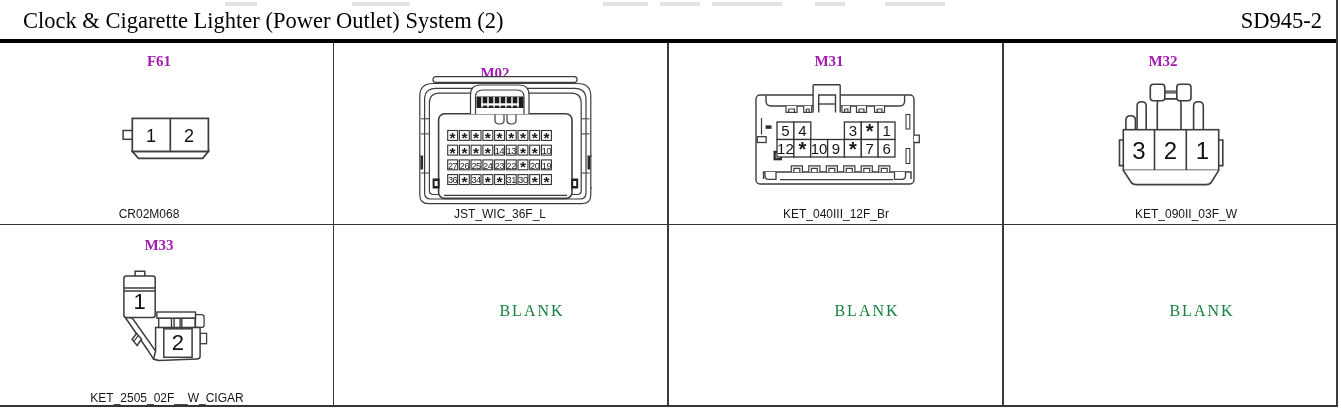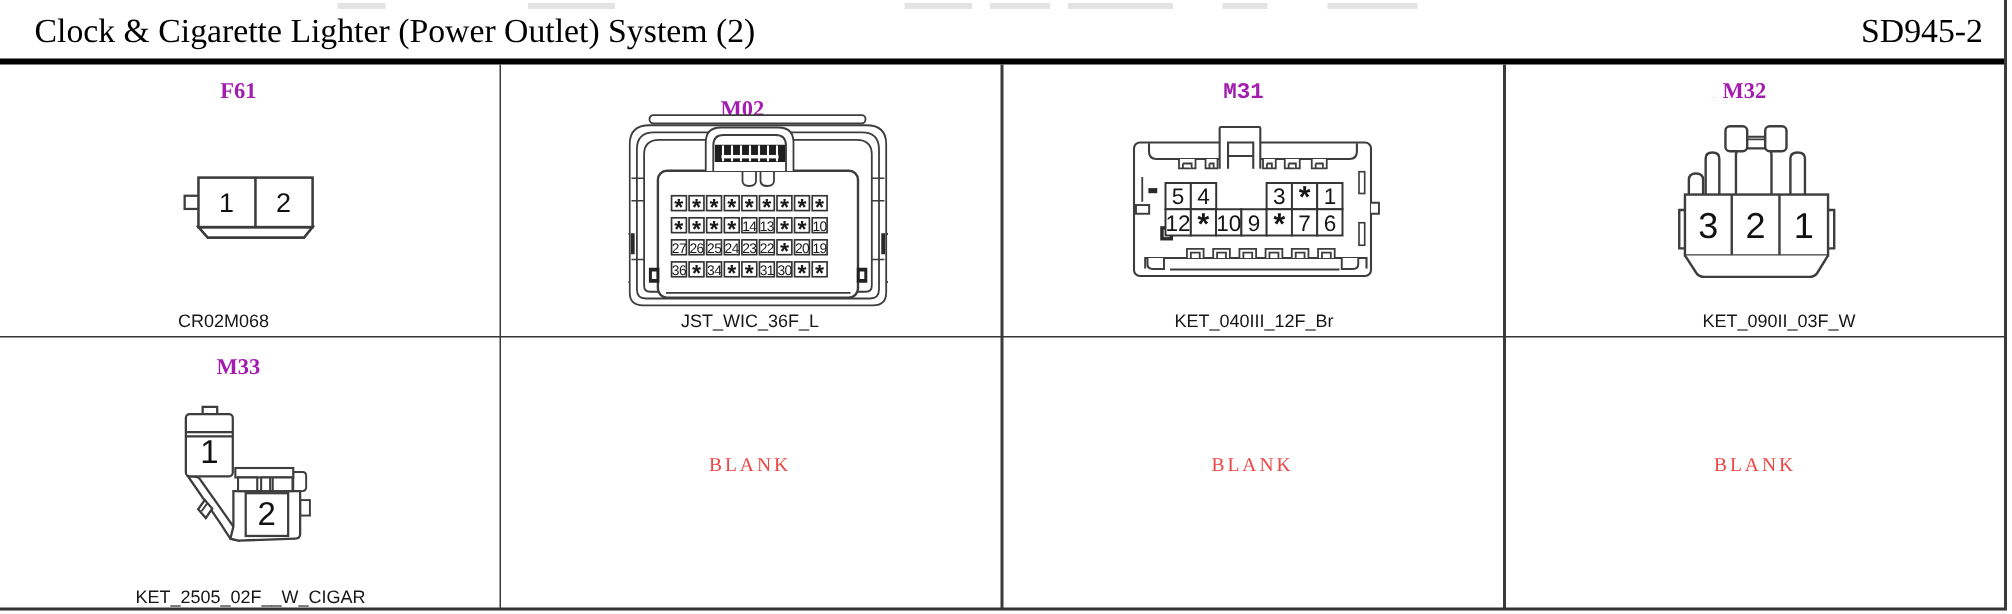--- a/index.html
+++ b/index.html
@@ -3,21 +3,21 @@
 <meta charset="utf-8">
 <style>
   html,body{margin:0;padding:0;background:#fff;}
   body{width:1341px;height:409px;position:relative;overflow:hidden;
        font-family:"Liberation Sans",sans-serif;}
   .abs{position:absolute;}
   .ctr{transform:translateX(-50%);white-space:nowrap;}
   .title{font-family:"Liberation Serif",serif;font-size:22.5px;color:#000;margin-left:16px;}
   .cid{font-family:"Liberation Serif",serif;font-size:15px;font-weight:bold;color:#a21caf;}
   .lbl{font-size:12px;color:#161616;}
-  .blank{font-family:"Liberation Serif",serif;font-size:13px;letter-spacing:2px;color:#ef4444;}
+  .blank{font-family:"Liberation Serif",serif;font-size:16px;letter-spacing:2px;color:#15803d;margin-left:32px;}
   .vline{background:#3b3b3b;width:1.6px;}
   .hline{background:#353535;}
 </style>
 </head>
 <body>
 
 <div class="abs" style="left:0;top:0;width:1341px;height:9px;overflow:hidden;">
   <div class="abs" style="left:225px;top:2px;width:32px;height:4px;background:#e3e3e3;"></div>
   <div class="abs" style="left:352px;top:2px;width:58px;height:4px;background:#e3e3e3;"></div>
   <div class="abs" style="left:603px;top:2px;width:45px;height:4px;background:#e3e3e3;"></div>
@@ -46,21 +46,21 @@
 <div class="abs hline" style="left:0;top:405px;width:1338px;height:1.8px;"></div>
 
 <div class="abs cid ctr" style="left:159px;top:53px;">F61</div>
 
 <div class="abs lbl ctr" style="left:149px;top:206.5px;">CR02M068</div>
 
 <div class="abs cid ctr" style="left:495px;top:65px;">M02</div>
 
 <div class="abs lbl ctr" style="left:500px;top:206.5px;">JST_WIC_36F_L</div>
 
-<div class="abs cid ctr" style="left:829px;top:53px;font-family:Liberation Mono, monospace;">M31</div>
+<div class="abs cid ctr" style="left:829px;top:53px;">M31</div>
 
 <div class="abs lbl ctr" style="left:836px;top:206.5px;text-align:right;">KET_040III_12F_Br</div>
 
 <div class="abs cid ctr" style="left:1163px;top:53px;">M32</div>
 
 <div class="abs lbl ctr" style="left:1170px;top:206.5px;margin-left:16px;">KET_090II_03F_W</div>
 
 <div class="abs cid ctr" style="left:159px;top:237px;">M33</div>
 
 <div class="abs lbl ctr" style="left:167px;top:391px;">KET_2505_02F__W_CIGAR</div>

